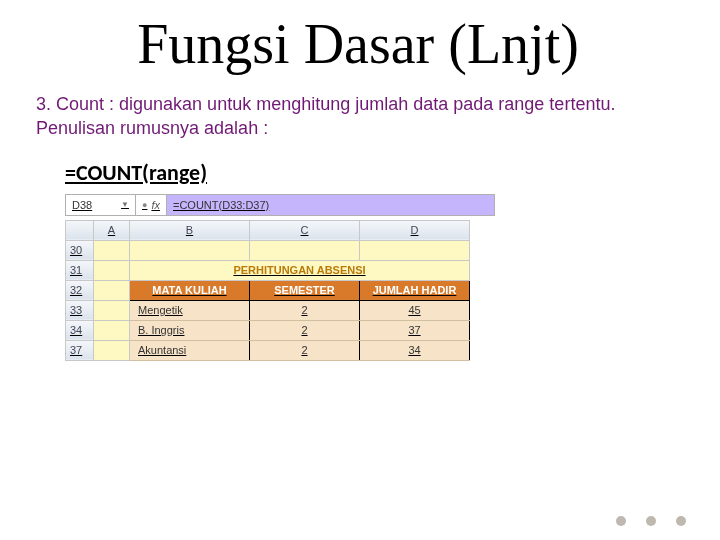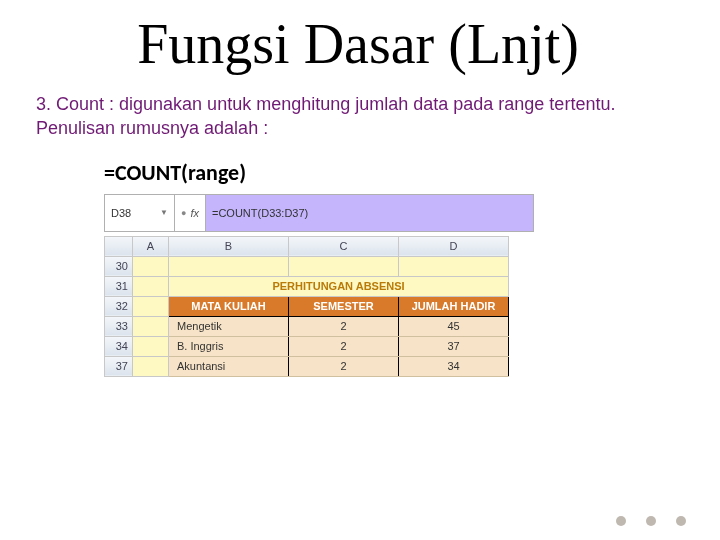--- a/index.html
+++ b/index.html
@@ -20,35 +20,36 @@
     margin: 12px 4px 16px 0;
     font-weight: normal;
   }
   .body-text {
     font-size: 18px;
     color: #701a75;
     margin: 16px 36px 18px 36px;
     line-height: 1.35;
   }
   .excel-wrap {
-    margin-left: 104px;
+    margin-left: 65px;
     width: 430px;
+    text-decoration: underline;
   }
   .formula-label {
     font-family: Calibri, Arial, sans-serif;
     font-size: 22px;
     font-weight: bold;
     color: #000;
     margin: 0 0 8px 0;
   }
   
   .formula-bar {
     display: flex;
     align-items: stretch;
-    height: 38px;
+    height: 22px;
     font-size: 11px;
     color: #333;
     border: 1px solid #b0b0b0;
     background: #fff;
     margin-bottom: 4px;
   }
   .name-box {
     display: flex;
     align-items: center;
     width: 70px;
@@ -95,21 +96,21 @@
     white-space: nowrap;
   }
   .sheet thead th {
     background: linear-gradient(#f4f7fb, #dbe3ec);
     text-align: center;
     font-weight: normal;
     color: #445;
   }
   .sheet tbody th.rowhdr {
     background: linear-gradient(#f4f7fb, #dbe3ec);
-    text-align: right;
+    text-align: left;
     font-weight: normal;
     color: #445;
     width: 25px;
   }
   .corner { width: 28px; }
   .colA { width: 36px; }
   .colB { width: 120px; }
   .colC { width: 110px; }
   .colD { width: 110px; }
   .title-row td {

